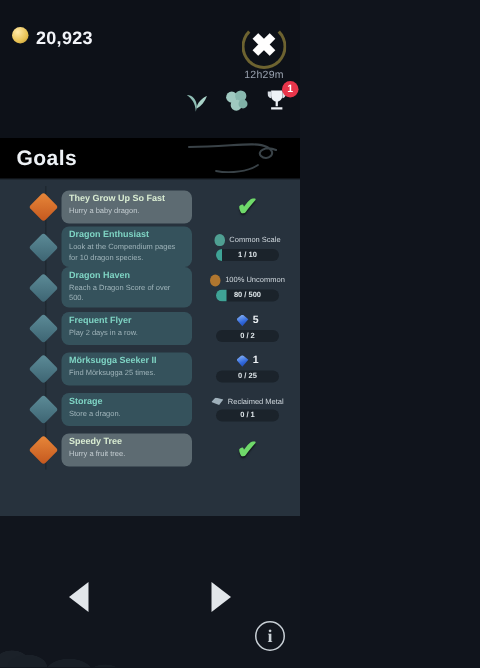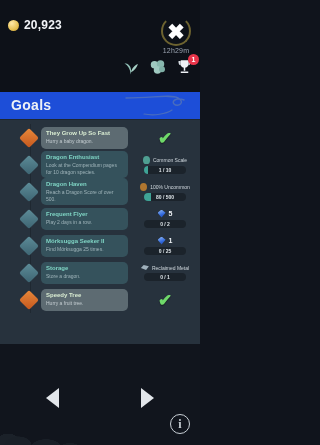--- a/index.html
+++ b/index.html
@@ -10,21 +10,21 @@
     position:relative;
     overflow:hidden;
   }
 
   
   .topbar {
     position:absolute; top:0; left:0; width:200px; height:92px;
     background:#0d1118;
   }
   .currency { position:absolute; left:8px; top:18px; }
-  .cur-row { display:flex; align-items:center; gap:5px; margin-bottom:6px; }
+  .cur-row { display:flex; gap:5px; margin-bottom:6px; }
   .coin-ico {
     width:11px; height:11px; border-radius:50%;
     background:radial-gradient(circle at 35% 30%, #ffe9a8, #e8c253 60%, #b8912f);
   }
   .gem-ico {
     width:11px; height:10px;
     background:linear-gradient(160deg,#89b4f5,#2f63d8 55%,#1c3f96);
     clip-path:polygon(50% 0%, 100% 42%, 50% 100%, 0% 42%);
   }
   .cur-val {
@@ -58,21 +58,21 @@
     display:flex; align-items:center; justify-content:center;
   }
 
   
   .panel {
     position:absolute; top:92px; left:0; width:200px; height:252px;
     background:#27323d;
   }
   .panel-head {
     position:relative; height:28px;
-    background:#1d4ed8;
+    background:#000000;
     border-bottom:1px solid #1e2730;
     padding-left:16px;
   }
   .panel-title {
     position:absolute; left:11px; top:5px;
     color:#eef2f6; font-size:14px; font-weight:bold; letter-spacing:.3px;
   }
   .swirl { position:absolute; right:6px; top:0px; opacity:.45; }
 
   .goal-list {

